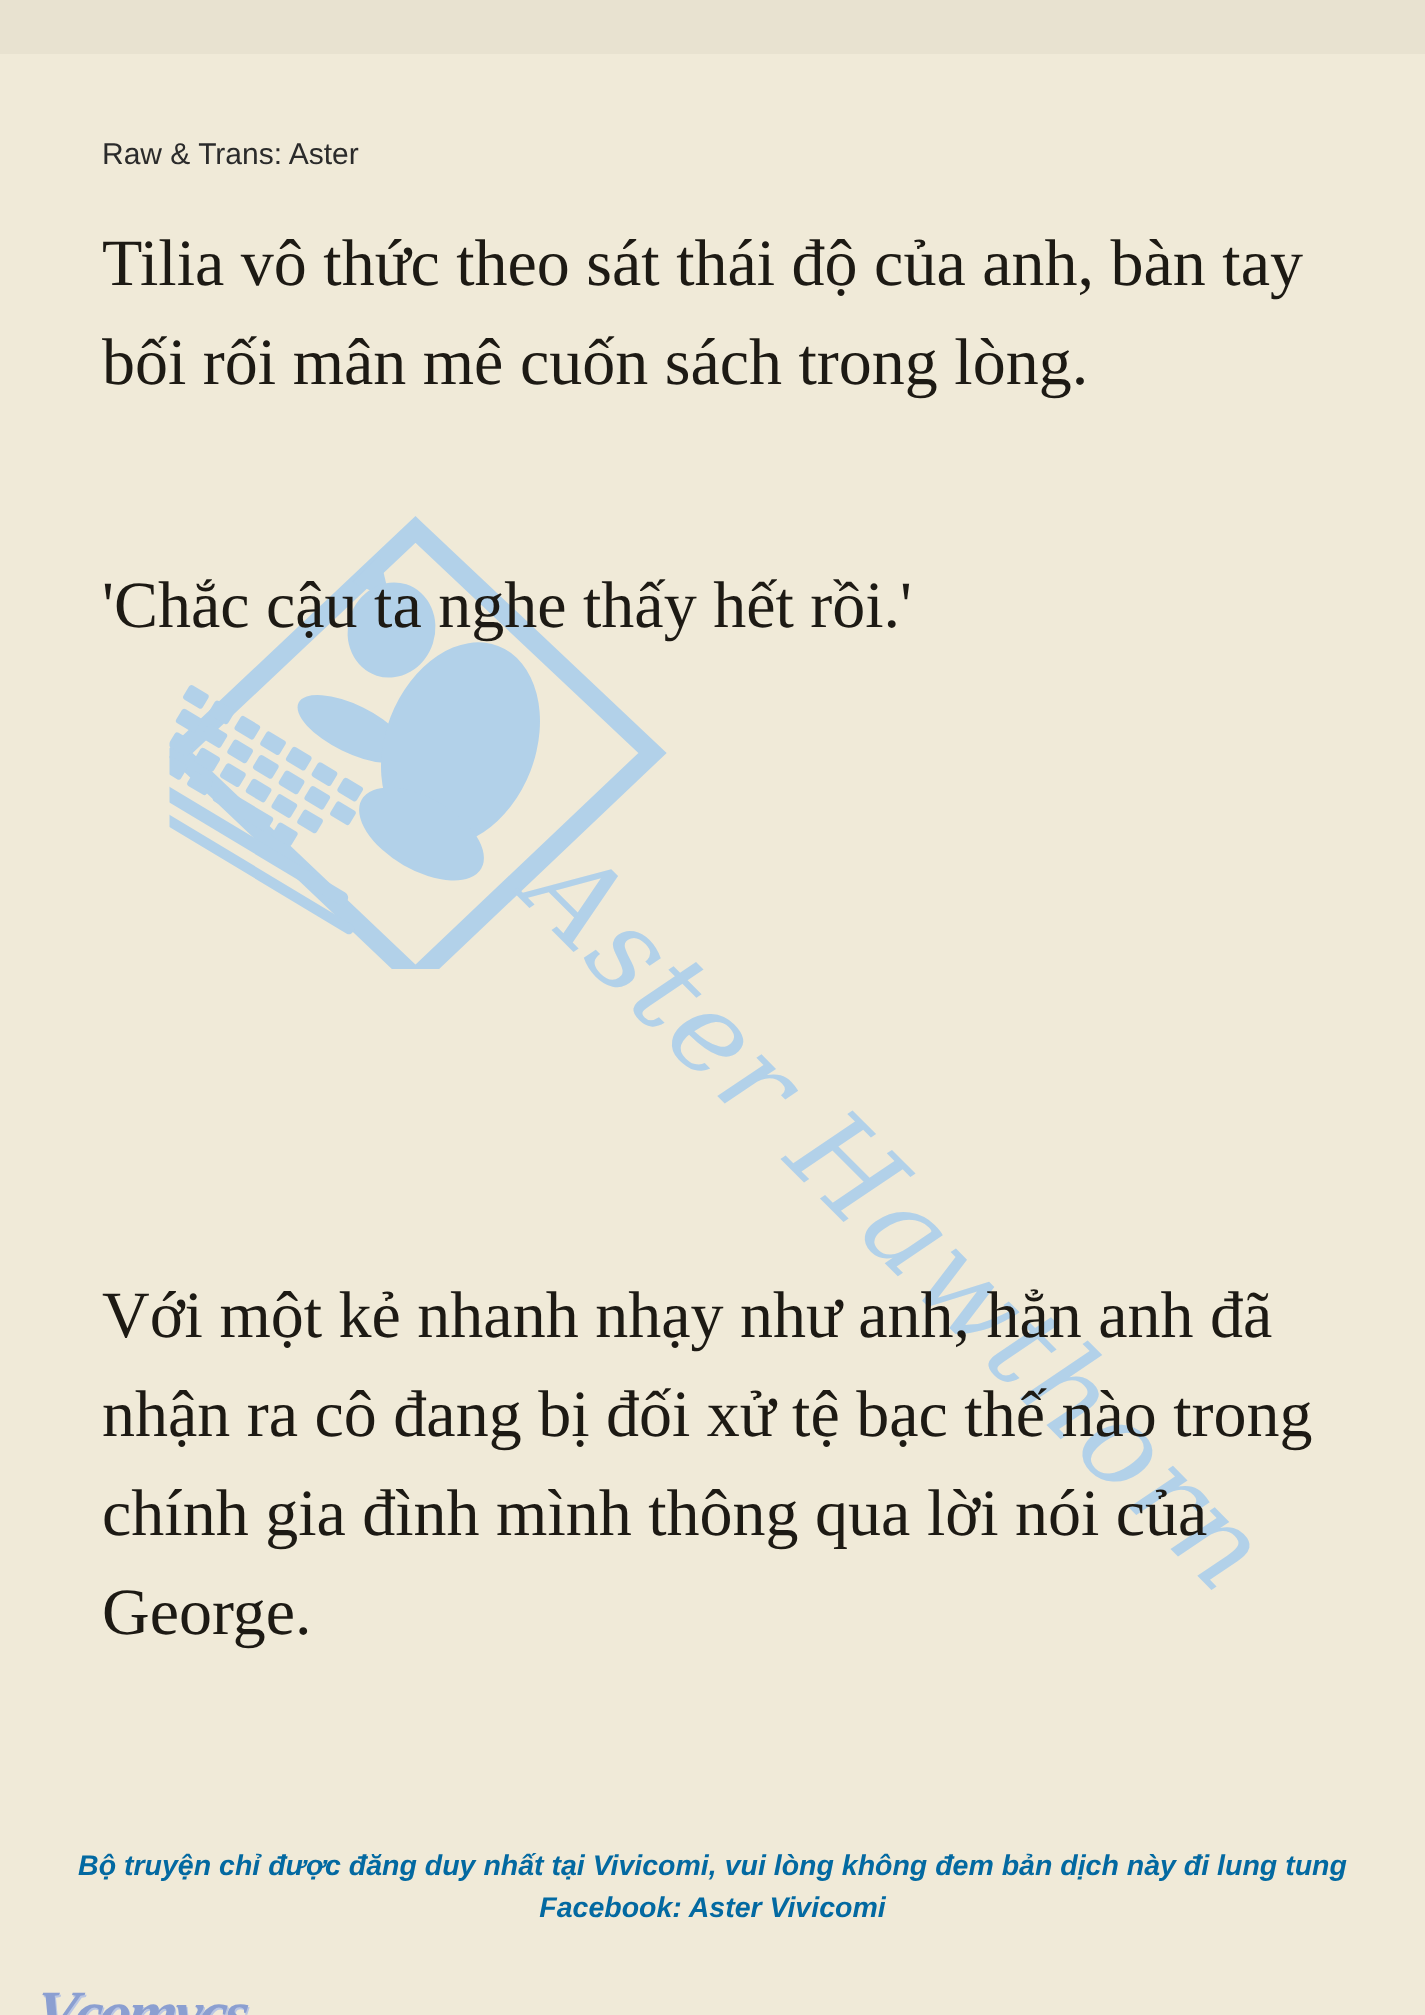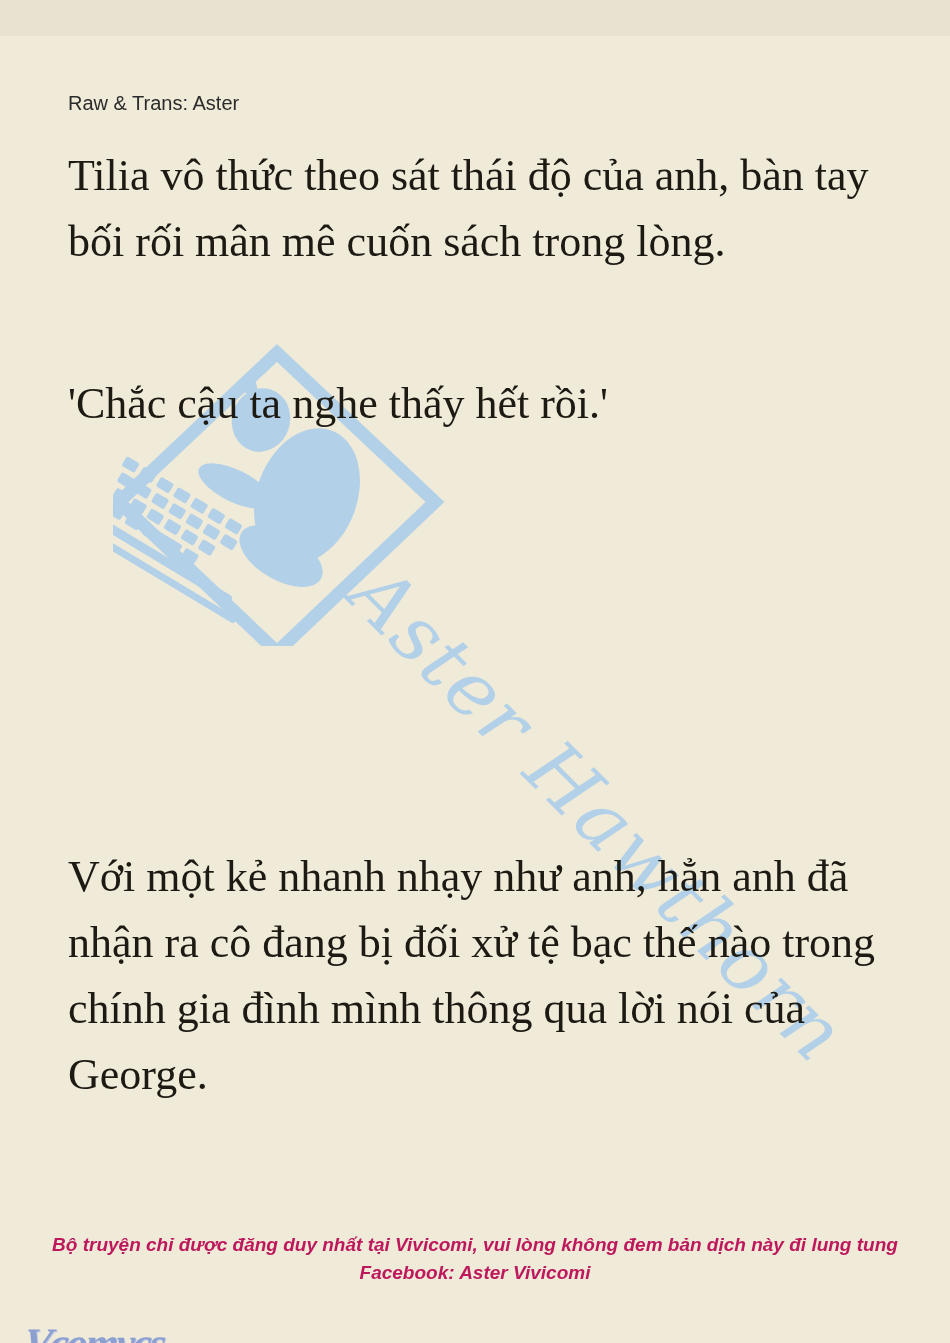--- a/index.html
+++ b/index.html
@@ -38,21 +38,21 @@
     transform:rotate(45deg);
     transform-origin:0 0;
     z-index:1;
   }
   .footer{
     position:absolute;left:0;top:1195px;width:100%;
     text-align:center;
     font-family:"Liberation Sans", sans-serif;
     font-weight:bold;font-style:italic;
     font-size:19px;line-height:28px;
-    color:#be185d;z-index:2;
+    color:#0369a1;z-index:2;
   }
   .vcomycs{
     position:absolute;left:24px;top:1283px;
     font-family:"Liberation Serif", serif;
     font-style:italic;font-weight:bold;
     font-size:42px;letter-spacing:-2px;
     color:#8b9fd1;
     text-shadow:1px 1px 0 #bac6e3;
     transform:skewX(-8deg);
     z-index:2;

